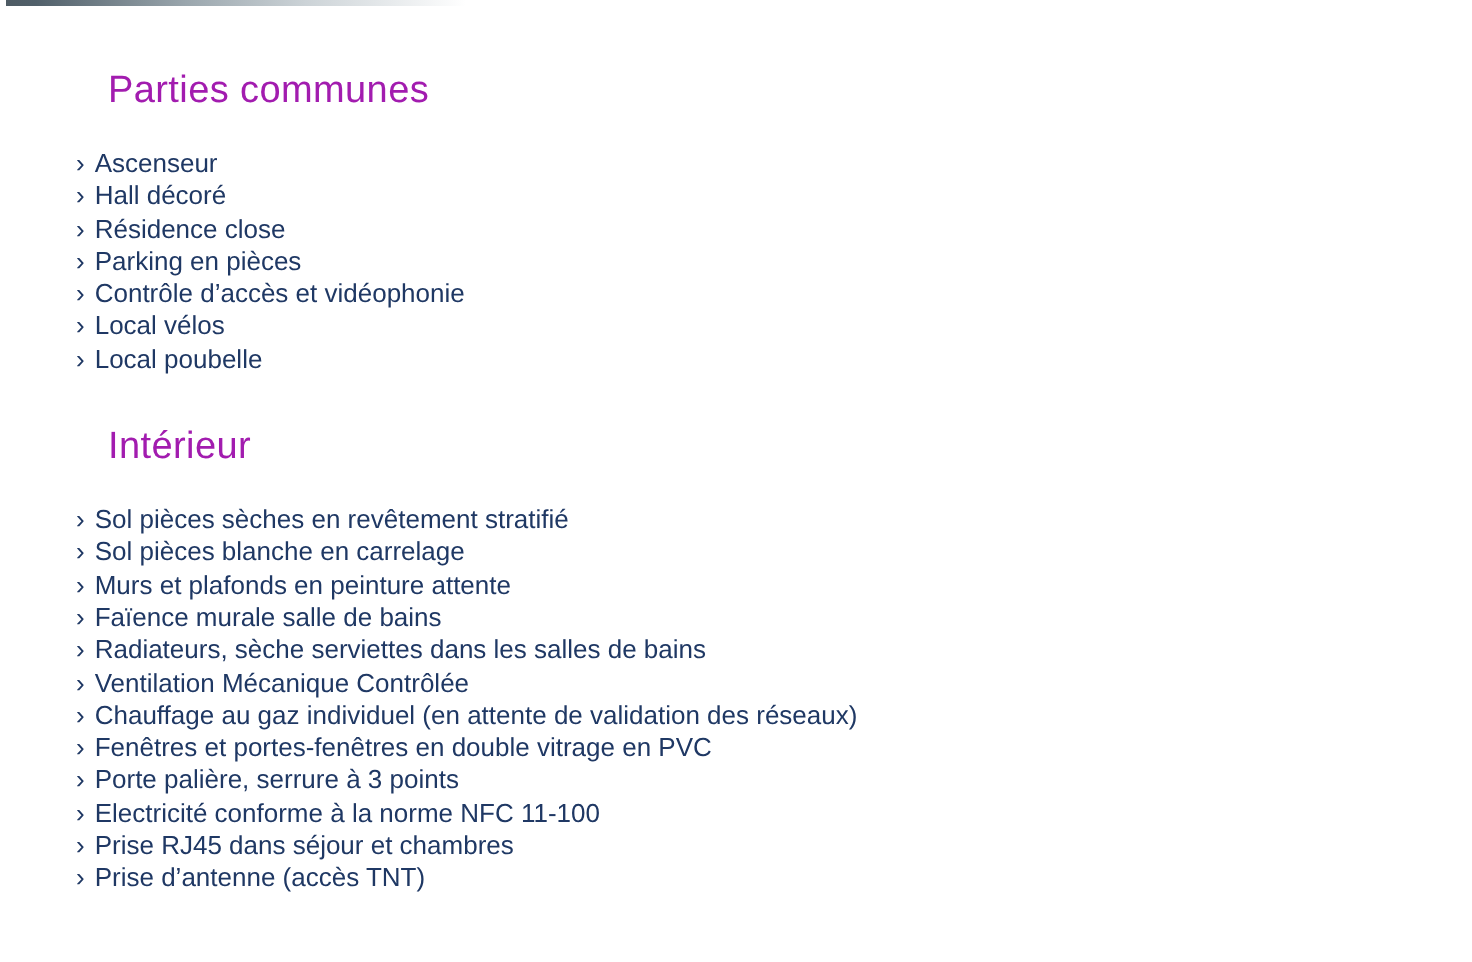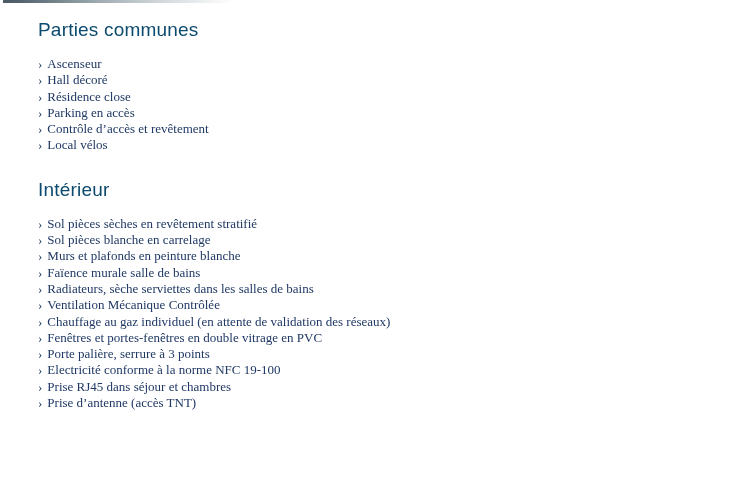--- a/index.html
+++ b/index.html
@@ -27,76 +27,76 @@
       #ccd3d7 150px,
       rgba(255,255,255,0) 230px);
   }
   .content {
     position: absolute;
     top: 18px;
     left: 38px;
     right: 10px;
   }
   .section-title {
-    margin: 0;
+    margin: 16px;
     font-size: 19px;
     line-height: 24px;
     font-weight: 400;
     letter-spacing: 0.2px;
-    color: #0c4a6e;
+    color: #a21caf;
   }
   .section-title.second {
     margin-top: 24px;
   }
   .item-list {
     margin: 14px 0 0 0;
     padding: 0;
     list-style: none;
   }
   .item {
     font-size: 13px;
     line-height: 16.3px;
     color: #1f3864;
     white-space: nowrap;
-    font-family: Liberation Serif, serif;
   }
   .chev {
     display: inline-block;
     margin-right: 5px;
     color: #1f3864;
   }
 </style>
 </head>
 <body>
 
 <div class="top-gradient-strip"></div>
 
 <div class="content">
 
   <h1 class="section-title">Parties communes</h1>
 
   <ul class="item-list">
     <li class="item"><span class="chev">›</span><span>Ascenseur</span></li>
     <li class="item"><span class="chev">›</span><span>Hall décoré</span></li>
     <li class="item"><span class="chev">›</span><span>Résidence close</span></li>
-    <li class="item"><span class="chev">›</span><span>Parking en accès</span></li>
-    <li class="item"><span class="chev">›</span><span>Contrôle d’accès et revêtement</span></li>
+    <li class="item"><span class="chev">›</span><span>Parking en pièces</span></li>
+    <li class="item"><span class="chev">›</span><span>Contrôle d’accès et vidéophonie</span></li>
     <li class="item"><span class="chev">›</span><span>Local vélos</span></li>
+    <li class="item"><span class="chev">›</span><span>Local poubelle</span></li>
   </ul>
 
   <h1 class="section-title second">Intérieur</h1>
 
   <ul class="item-list">
     <li class="item"><span class="chev">›</span><span>Sol pièces sèches en revêtement stratifié</span></li>
     <li class="item"><span class="chev">›</span><span>Sol pièces blanche en carrelage</span></li>
-    <li class="item"><span class="chev">›</span><span>Murs et plafonds en peinture blanche</span></li>
+    <li class="item"><span class="chev">›</span><span>Murs et plafonds en peinture attente</span></li>
     <li class="item"><span class="chev">›</span><span>Faïence murale salle de bains</span></li>
     <li class="item"><span class="chev">›</span><span>Radiateurs, sèche serviettes dans les salles de bains</span></li>
     <li class="item"><span class="chev">›</span><span>Ventilation Mécanique Contrôlée</span></li>
     <li class="item"><span class="chev">›</span><span>Chauffage au gaz individuel (en attente de validation des réseaux)</span></li>
     <li class="item"><span class="chev">›</span><span>Fenêtres et portes-fenêtres en double vitrage en PVC</span></li>
     <li class="item"><span class="chev">›</span><span>Porte palière, serrure à 3 points</span></li>
-    <li class="item"><span class="chev">›</span><span>Electricité conforme à la norme NFC 19-100</span></li>
+    <li class="item"><span class="chev">›</span><span>Electricité conforme à la norme NFC 11-100</span></li>
     <li class="item"><span class="chev">›</span><span>Prise RJ45 dans séjour et chambres</span></li>
     <li class="item"><span class="chev">›</span><span>Prise d’antenne (accès TNT)</span></li>
   </ul>
 
 </div>
 
 </body></html>

